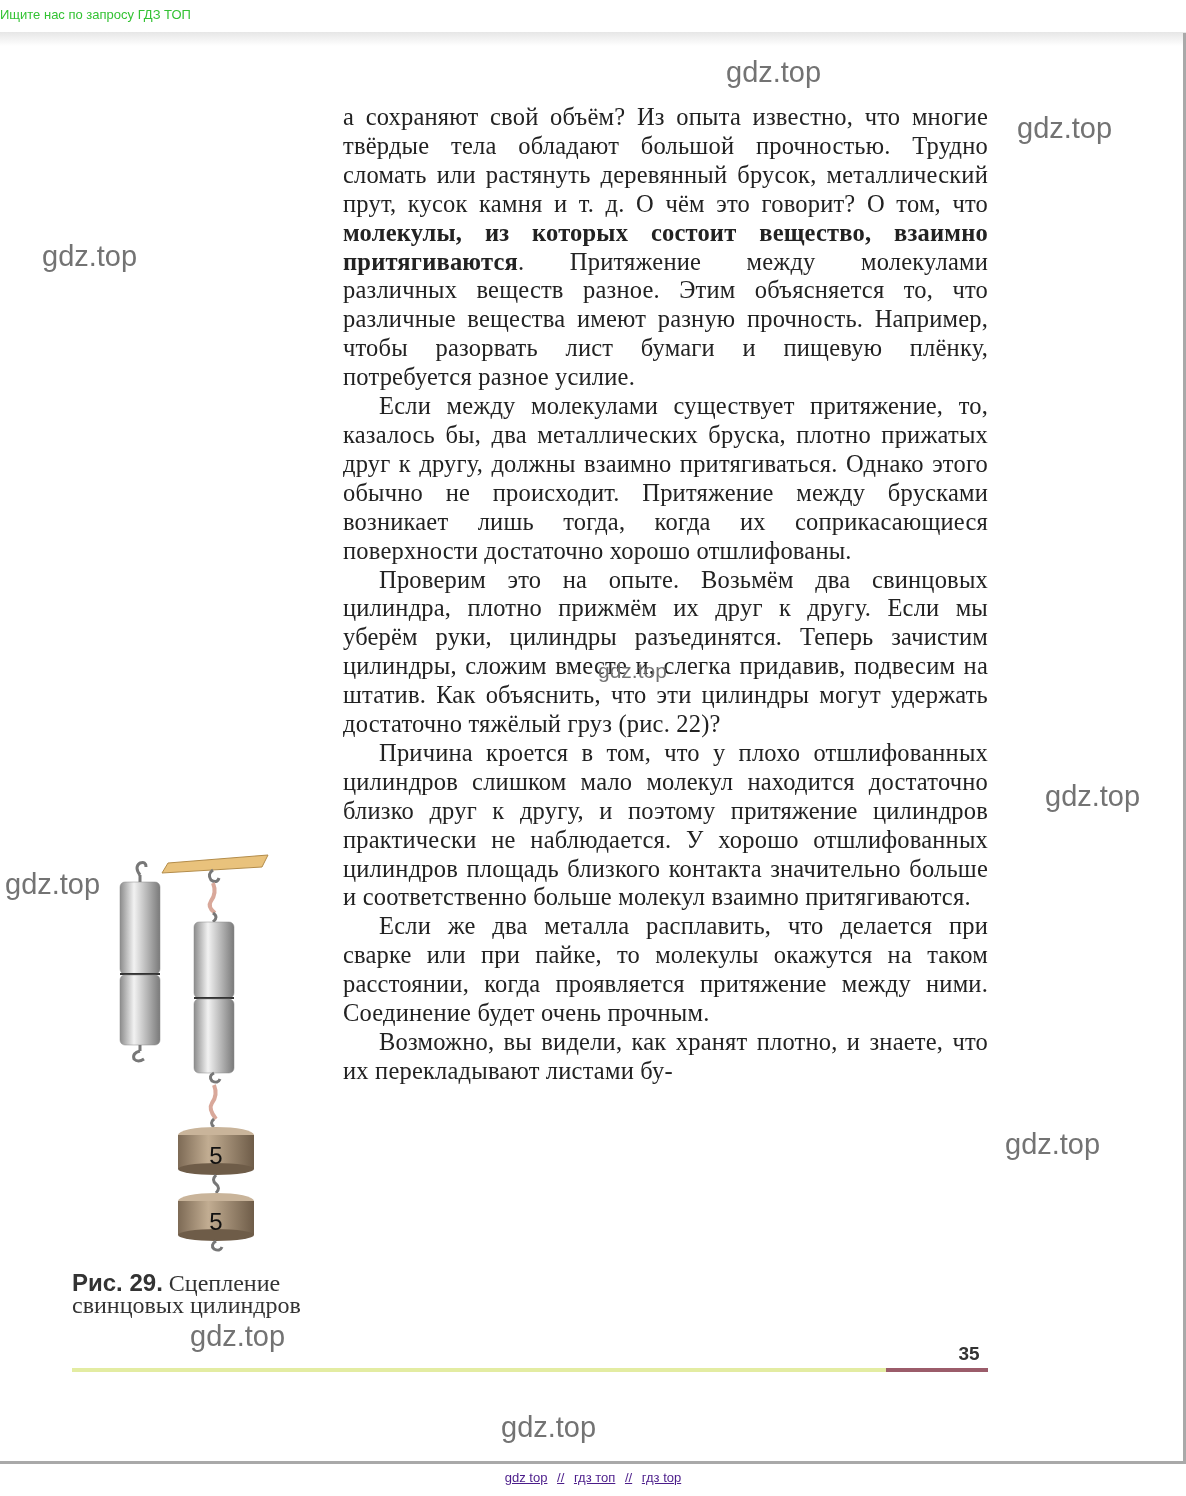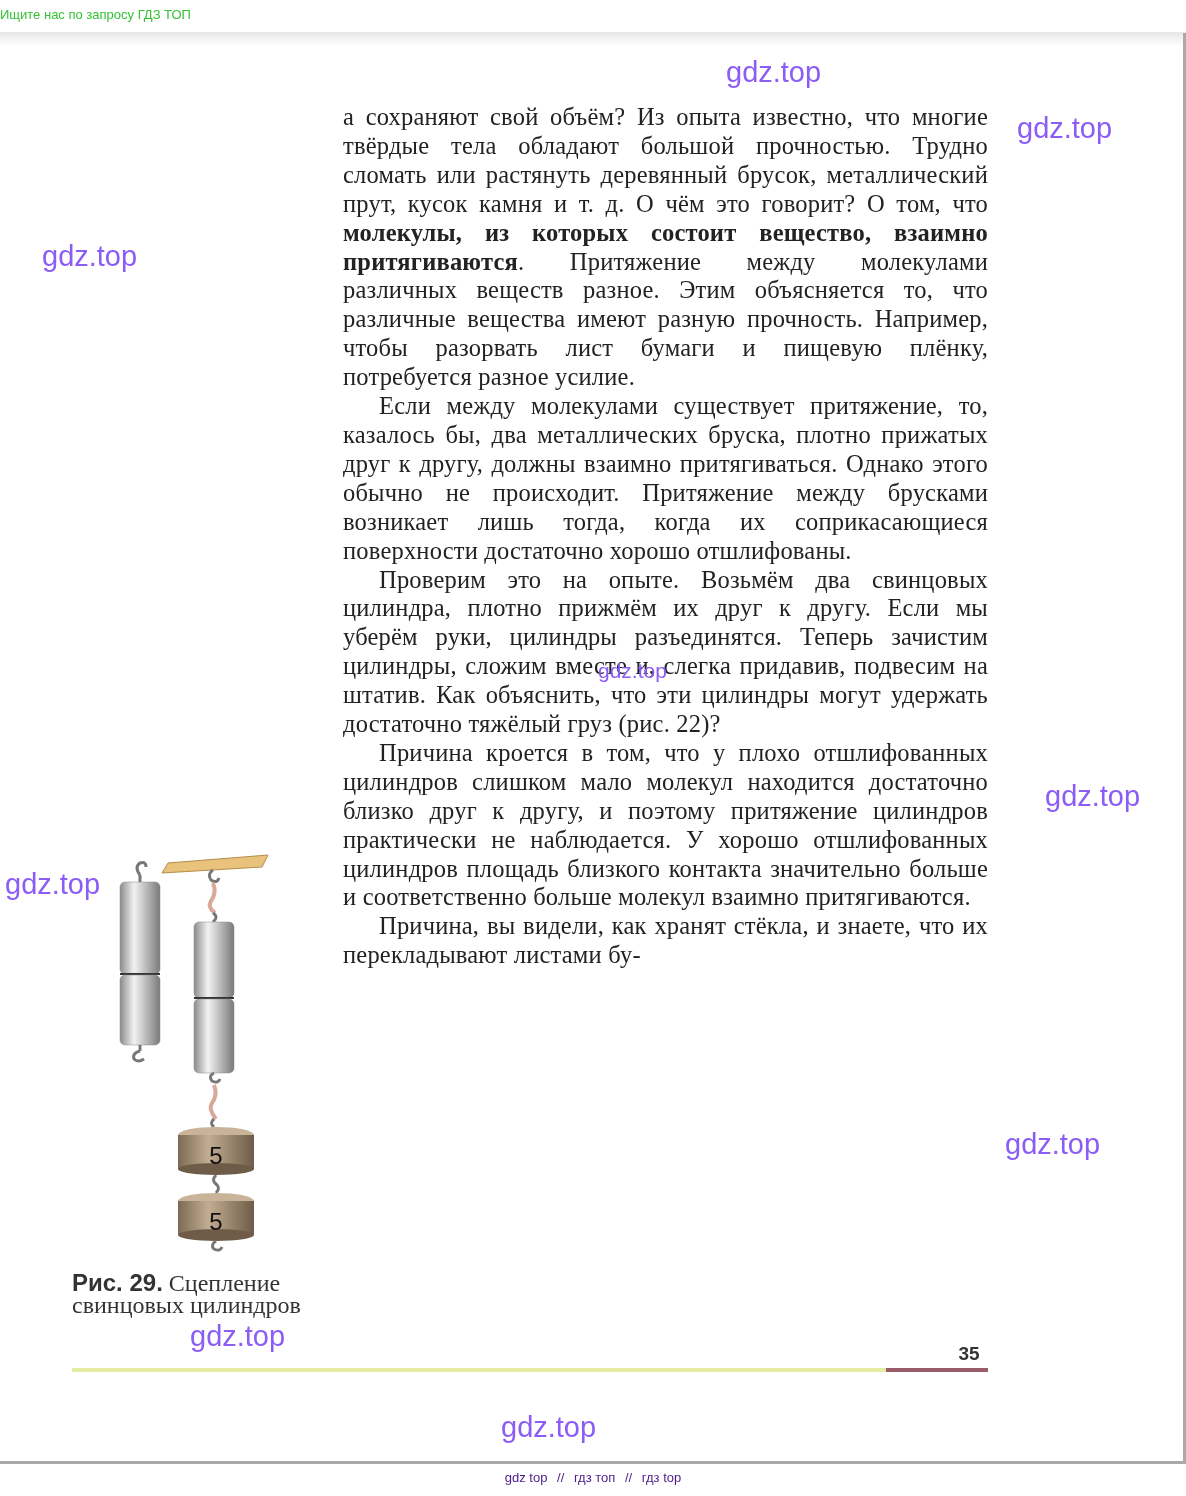--- a/index.html
+++ b/index.html
@@ -18,32 +18,32 @@
   }
   .page-frame {
     position:absolute; left:0; top:33px; width:1183px; height:1428px;
     border-right:3px solid #a9a9a9; border-bottom:3px solid #a9a9a9;
   }
   .bottom-links {
     position:absolute; left:0; top:1467px; width:1186px; height:22px;
     text-align:center; font-family:"Liberation Sans", sans-serif;
     font-size:13px; color:#4b1c8a; line-height:22px;
   }
-  .bottom-links span { margin:0 3px; }
+  .bottom-links span { margin:0 3px;text-decoration:underline; }
   .body-text {
     position:absolute; left:343px; top:103px; width:645px;
     font-size:24.5px; line-height:28.9px; letter-spacing:0.2px;
     text-align:justify; text-justify:inter-word; color:#222;
   }
   .body-text p { margin:0; text-indent:0; }
   .body-text p.indent { text-indent:36px; }
   .body-text b { font-weight:bold;margin-top:20px; }
   .watermark {
     position:absolute; font-family:"Liberation Sans", sans-serif;
-    font-size:29px; color:#8b5cf6; white-space:nowrap;
+    font-size:29px; color:#737373; white-space:nowrap;
   }
   .watermark.small { font-size:21px; }
   .figure { position:absolute; left:100px; top:845px; width:200px; height:415px; }
   .caption {
     position:absolute; left:72px; top:1272px; width:250px;
     font-size:24px; line-height:22px; color:#333;
   }
   .caption .num { font-family:"Liberation Sans", sans-serif; font-weight:bold; }
   .rule-left {
     position:absolute; left:72px; top:1368px; width:814px; height:4px; background:#e3eca2;
@@ -61,21 +61,22 @@
 
 <div class="top-banner">Ищите нас по запросу ГДЗ ТОП</div>
 <div class="top-shadow"></div>
 <div class="page-frame"></div>
 
 <div class="body-text" id="body-text">
     <p><span>а сохраняют свой объём? Из опыта известно, что многие твёрдые тела обладают большой прочностью. Трудно сломать или растянуть деревянный брусок, металлический прут, кусок камня и т. д. О чём это говорит? О том, что </span><b>молекулы, из которых состоит вещество, взаимно притягиваются</b><span>. Притяжение между молекулами различных веществ разное. Этим объясняется то, что различные вещества имеют разную прочность. Например, чтобы разорвать лист бумаги и пищевую плёнку, потребуется разное усилие.</span></p>
     <p class="indent"><span>Если между молекулами существует притяжение, то, казалось бы, два металлических бруска, плотно прижатых друг к другу, должны взаимно притягиваться. Однако этого обычно не происходит. Притяжение между брусками возникает лишь тогда, когда их соприкасающиеся поверхности достаточно хорошо отшлифованы.</span></p>
     <p class="indent"><span>Проверим это на опыте. Возьмём два свинцовых цилиндра, плотно прижмём их друг к другу. Если мы уберём руки, цилиндры разъединятся. Теперь зачистим цилиндры, сложим вместе и, слегка придавив, подвесим на штатив. Как объяснить, что эти цилиндры могут удержать достаточно тяжёлый груз (рис. 22)?</span></p>
     <p class="indent"><span>Причина кроется в том, что у плохо отшлифованных цилиндров слишком мало молекул находится достаточно близко друг к другу, и поэтому притяжение цилиндров практически не наблюдается. У хорошо отшлифованных цилиндров площадь близкого контакта значительно больше и соответственно больше молекул взаимно притягиваются.</span></p>
-    <p class="indent"><span>Причина, вы видели, как хранят стёкла, и знаете, что их перекладывают листами бу-</span></p>
+    <p class="indent"><span>Если же два металла расплавить, что делается при сварке или при пайке, то молекулы окажутся на таком расстоянии, когда проявляется притяжение между ними. Соединение будет очень прочным.</span></p>
+    <p class="indent"><span>Возможно, вы видели, как хранят плотно, и знаете, что их перекладывают листами бу-</span></p>
   </div>
 
 <svg class="figure" viewBox="0 0 200 415" xmlns="http://www.w3.org/2000/svg">
   <defs>
     <linearGradient id="steel" x1="0" x2="1" y1="0" y2="0">
       <stop offset="0" stop-color="#8c8c8c"></stop>
       <stop offset="0.35" stop-color="#f2f2f2"></stop>
       <stop offset="0.6" stop-color="#c4c4c4"></stop>
       <stop offset="1" stop-color="#7a7a7a"></stop>
     </linearGradient>

